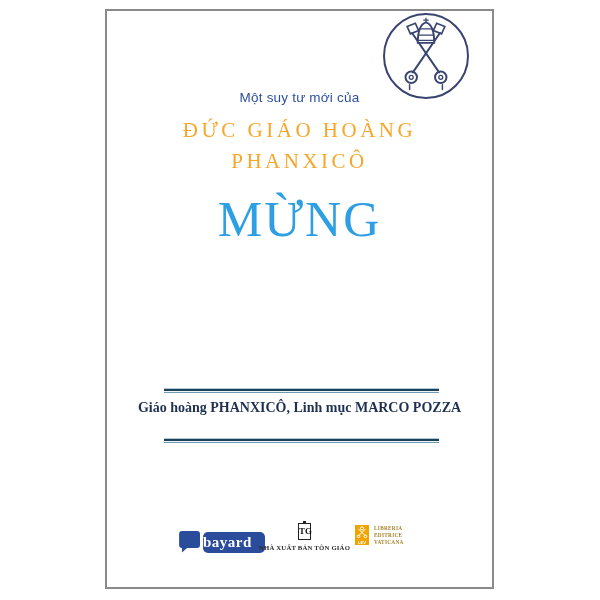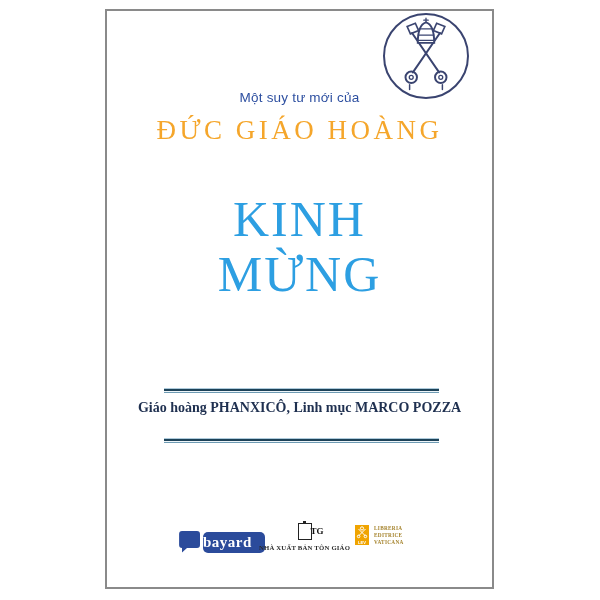--- a/index.html
+++ b/index.html
@@ -20,21 +20,21 @@
 
   .subtitle {
     position: absolute; left: 0; top: 79px; width: 100%;
     text-align: center; font-family: "Liberation Sans", sans-serif;
     font-size: 13.5px; color: #2d4fa0; letter-spacing: 0.2px;
   }
 
   .author-heading {
     position: absolute; left: 0; top: 104px; width: 100%;
     text-align: center; color: #f5a62b;
-    font-size: 27px; line-height: 31px; letter-spacing: 3.5px; font-weight: normal;
+    font-size: 21px; line-height: 31px; letter-spacing: 3.5px; font-weight: normal;
   }
 
   .main-title {
     position: absolute; left: 0; top: 181px; width: 100%;
     text-align: center; color: #2d9fe2;
     font-size: 50px; line-height: 55px; letter-spacing: 2px; font-weight: normal;
   }
 
   .double-rule {
     position: absolute; left: 57px; width: 275px; height: 5px;
@@ -61,21 +61,21 @@
     position: absolute; left: 24px; top: 3px; width: 62px; height: 21px;
     background: #2b4b9b; border-radius: 5px; color: #ffffff;
     font-family: Liberation Serif, serif; font-size: 15px; font-weight: bold;
     line-height: 20px; letter-spacing: 0.5px;
   }
 
   .tg-group { position: absolute; left: 150px; top: 512px; width: 95px; }
   .tg-box {
     position: relative; margin: 0 auto; width: 13px; height: 17px;
     border: 1px solid #222; text-align: center;
-    font-size: 9px; font-weight: bold; line-height: 15px; color: #111; padding-left: 12px;
+    font-size: 9px; font-weight: bold; line-height: 15px; color: #111;
   }
   .tg-box::before {
     content: ""; position: absolute; left: 4px; top: -3px; width: 3px; height: 2px; background: #222;
   }
   .tg-caption {
     margin-top: 4px; text-align: center; font-size: 7px; font-weight: bold;
     color: #2a2a2a; letter-spacing: 0.2px; white-space: nowrap; transform: scale(0.96); transform-origin: center;
   }
 
   .lev-group { position: absolute; left: 248px; top: 513px; height: 32px; }
@@ -114,24 +114,24 @@
         <path d="M40 34 Q40 12 50 9 Q60 12 60 34 Z" fill="#ffffff"></path>
         <path d="M41.5 17 H58.5 M40.8 24.5 H59.2 M40.2 31 H59.8" stroke-width="1.6"></path>
         <path d="M50 9 V4 M47.3 6.3 h5.4" stroke-width="1.6"></path>
       </svg>
     </div>
 
     <div class="subtitle">Một suy tư mới của</div>
 
     <div class="author-heading">
       <div>ĐỨC GIÁO HOÀNG</div>
+      <div>PHANXICÔ</div>
     </div>
 
     <div class="main-title">
-      <div>KINH</div>
       <div>MỪNG</div>
     </div>
 
     <div class="double-rule rule-top"></div>
 
     <div class="credits-line1">Giáo hoàng PHANXICÔ, Linh mục MARCO POZZA</div>
 
     <div class="double-rule rule-bottom"></div>
 
     <div class="bayard-group">

